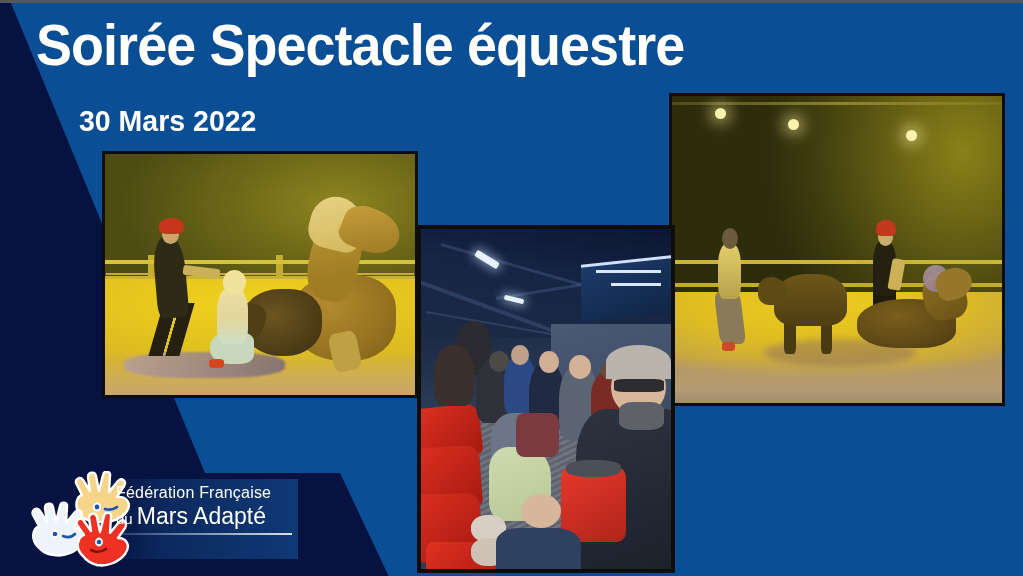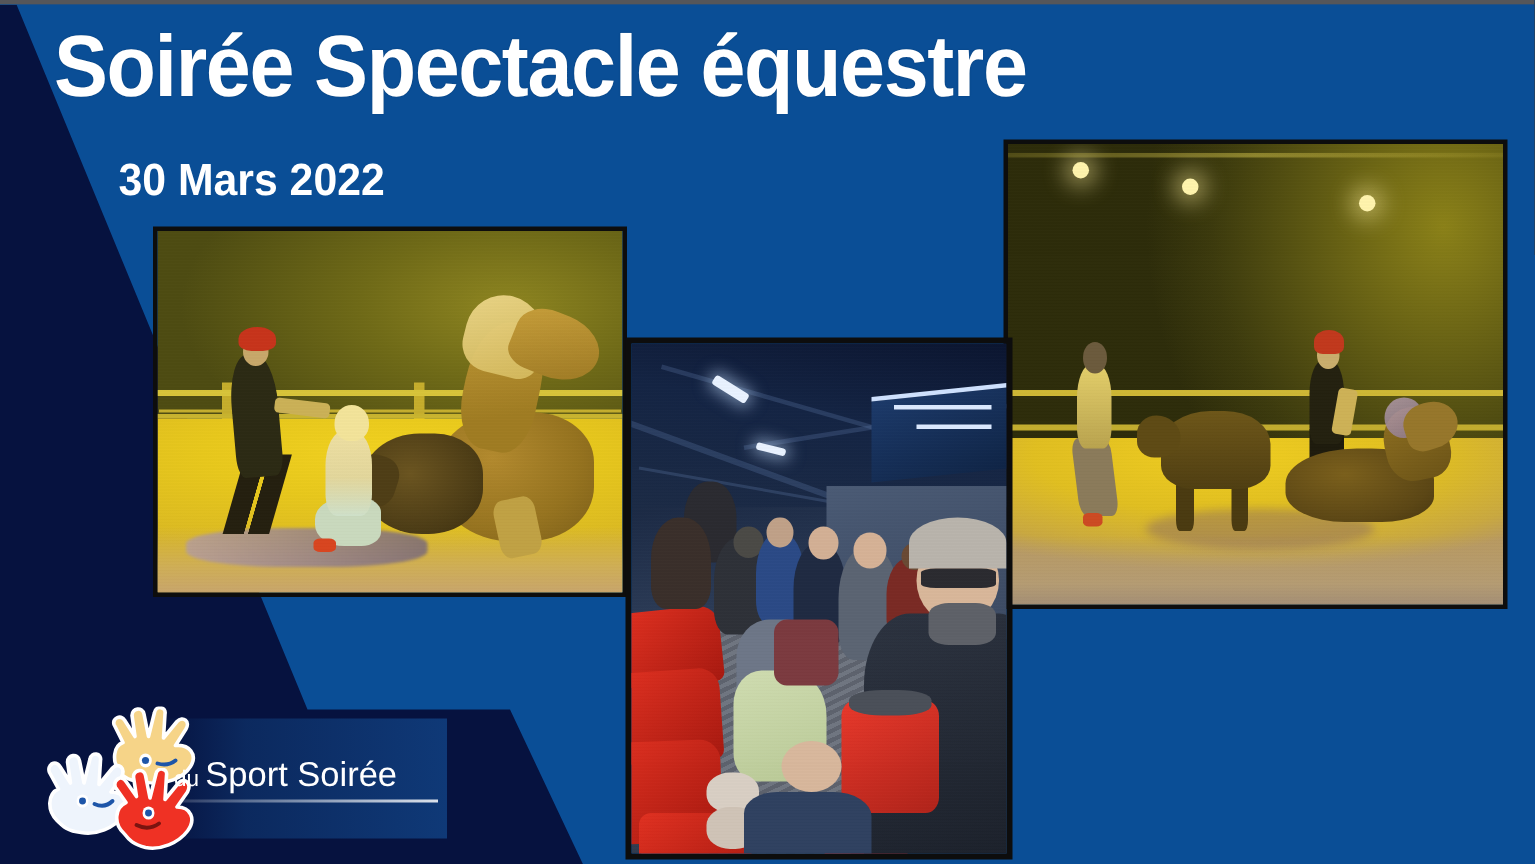--- a/index.html
+++ b/index.html
@@ -548,20 +548,21 @@
 
     <div class="hand" style="left:43px; top:41px;">
       <svg width="62" height="56" viewBox="0 0 62 56">
         <path d="M12 44 C4 37 6 26 13 23 L6 13 C4 8 10 4 13 9 L20 19 L18 6 C18 1 25 0 26 5 L29 20 L33 4 C34 -1 41 0 40 5 L39 21 L48 10 C52 6 57 10 54 16 L47 26 C56 26 60 34 54 42 C48 50 36 55 26 53 C18 51 15 48 12 44 Z" fill="#ef3124" stroke="#ffffff" stroke-width="2.4" stroke-linejoin="round"></path>
         <ellipse cx="28" cy="30" rx="4" ry="4.4" fill="#ffffff"></ellipse>
         <circle cx="28" cy="30" r="2.3" fill="#1d55a8"></circle>
         <path d="M20 38 q8 4 15 -1" stroke="#7a1410" stroke-width="2.6" fill="none" stroke-linecap="round"></path>
       </svg>
     </div>
 
+    <div class="logo-text1">Fédération Française</div>
     <div class="logo-text2">
       <span>du</span>
-      <span class="big">Sport Soirée</span>
+      <span class="big">Mars Adapté</span>
     </div>
     <div class="logo-rule"></div>
   </div>
 
 </div>
 
 </body></html>

